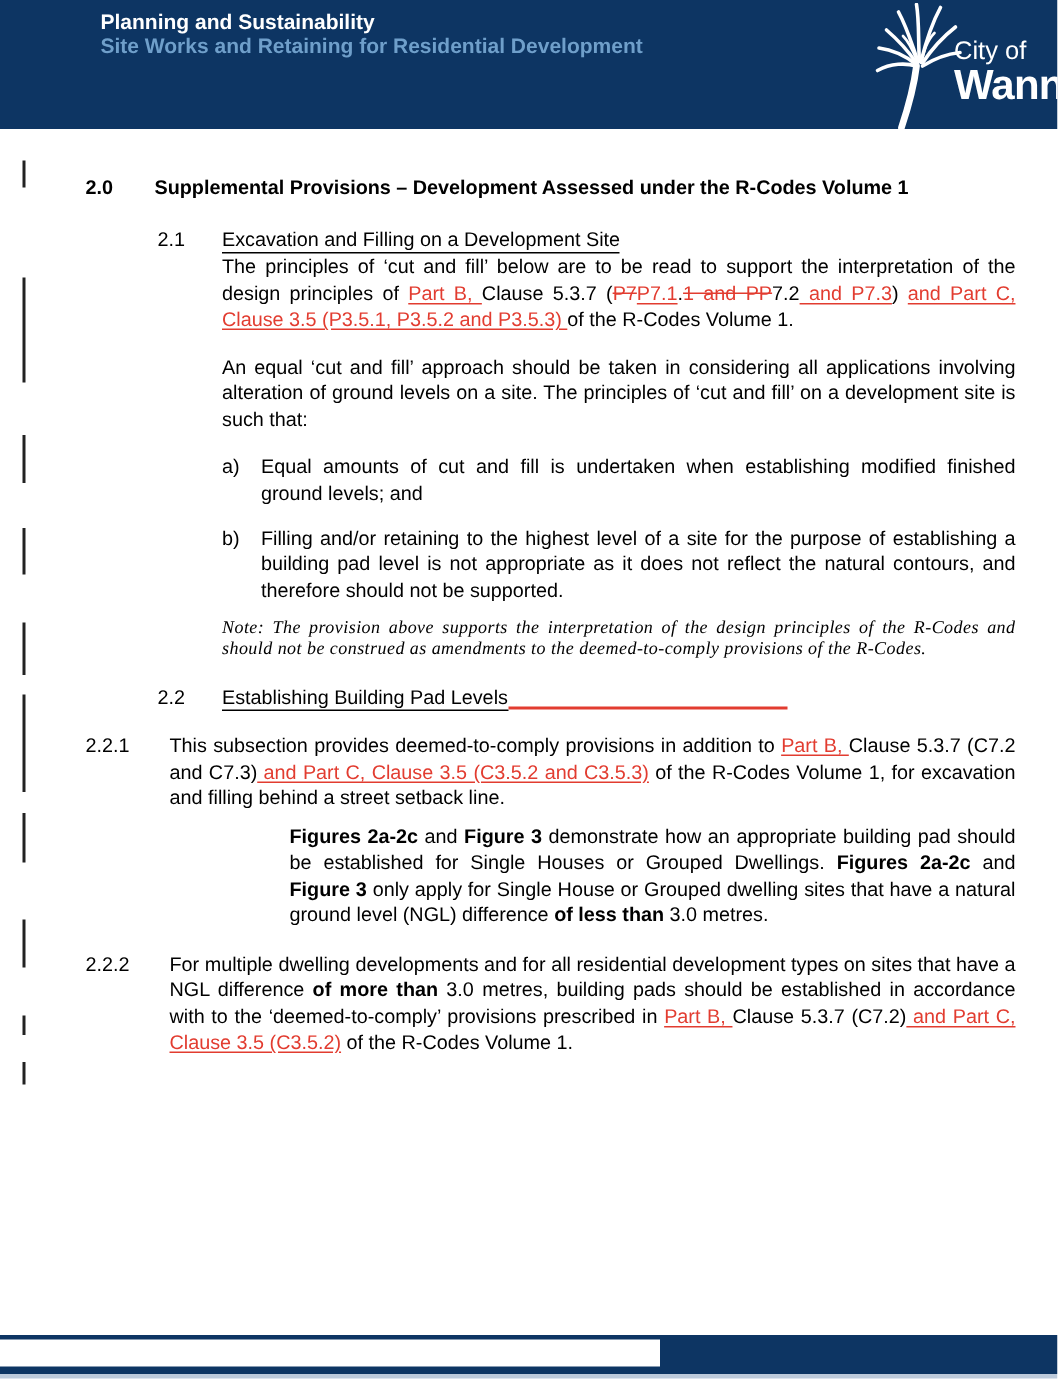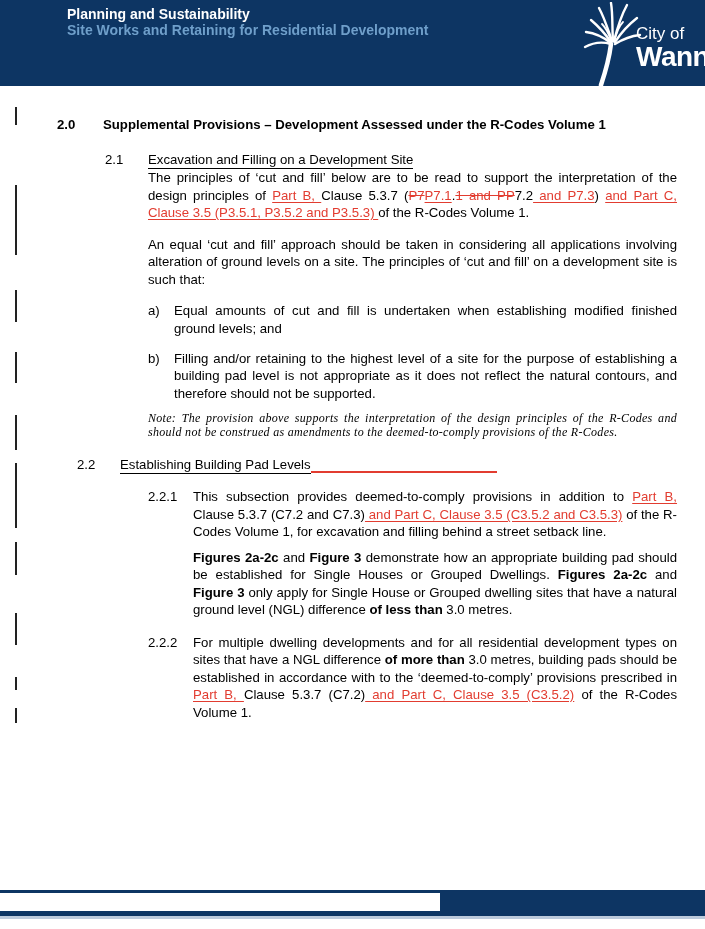--- a/index.html
+++ b/index.html
@@ -32,25 +32,25 @@
   .h20{display:flex;font-weight:bold;margin-bottom:17px;}
   .h20 .num{width:46px;flex:none;}
   .h21{display:flex;margin-left:48px;align-items:center;}
   .h21 .num{width:43px;flex:none;}
   .h21 .title{border-bottom:1.5px solid #000;padding-bottom:0px;}
   .p-main{margin-left:91px;text-align:justify;margin-bottom:14px;}
   .list-item{display:flex;margin-left:91px;margin-bottom:12.5px;}
   .list-item .marker{width:26px;flex:none;}
   .list-item .li-text{flex:1;text-align:justify;}
   .note-1{margin-left:91px;font-family:"Liberation Serif",serif;font-size:12px;line-height:14.5px;margin-top:-4px;margin-bottom:16px;text-align:justify;letter-spacing:0.3px;font-style:italic;}
-  .h22{display:flex;margin-left:20px;margin-bottom:14px;}
+  .h22{display:flex;margin-left:48px;margin-bottom:14px;}
   .h22 .num{width:43px;flex:none;}
   .h22 .title{border-bottom:1.5px solid #000;}
   .h22 .red-ext{width:186px;flex:none;border-bottom:2px solid var(--track-red);margin-bottom:1px;}
-  .clause{display:flex;margin-left:91px;margin-bottom:8px;}
+  .clause{display:flex;margin-bottom:8px;gap:11px;}
   .clause .num{width:45px;flex:none;}
   .clause .body{flex:1;text-align:justify;}
   .clause.mb-lg{margin-bottom:13px;}
   .sub-para{margin-left:136px;text-align:justify;margin-bottom:15px;}
   .note-2{margin-left:136px;font-family:"Liberation Serif",serif;font-size:12px;line-height:15px;margin-top:7px;letter-spacing:0.3px;}
   
   .seg-n{}
   .seg-b{font-weight:bold;}
   .seg-ru{color:var(--track-red);text-decoration:underline;text-underline-offset:2px;}
   .seg-rs{color:var(--track-red);text-decoration:line-through;}

